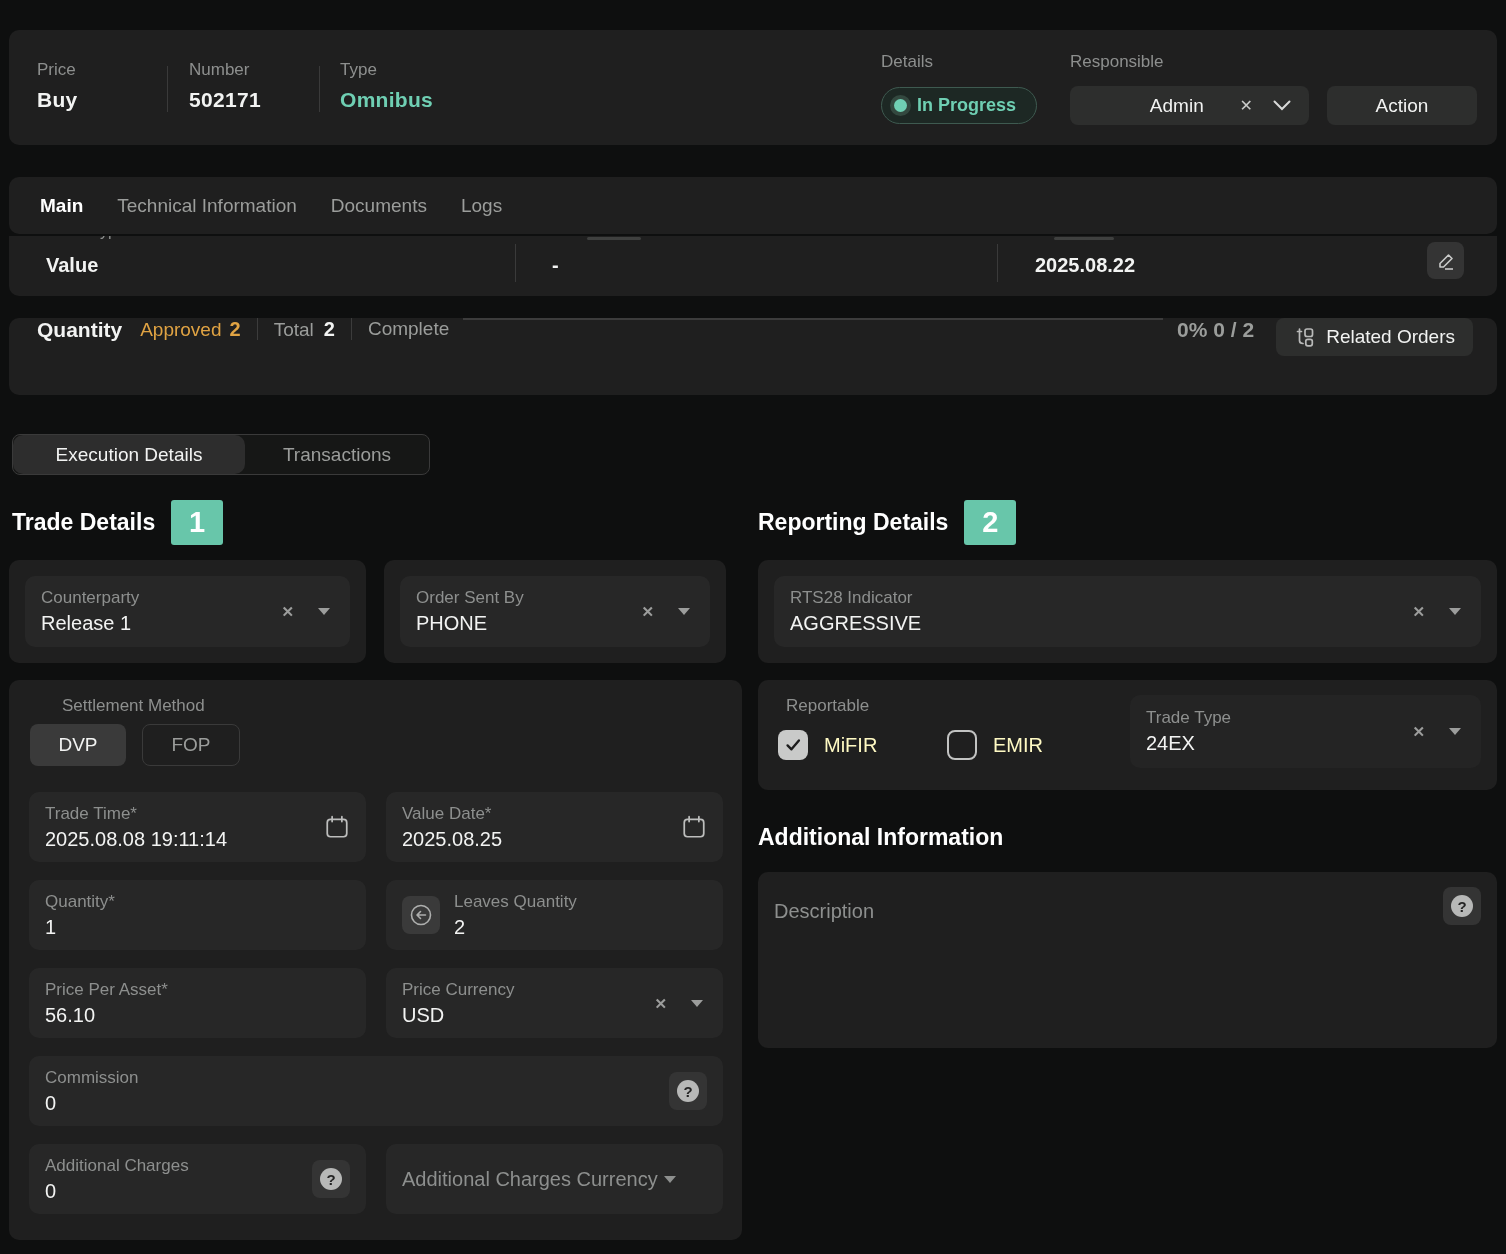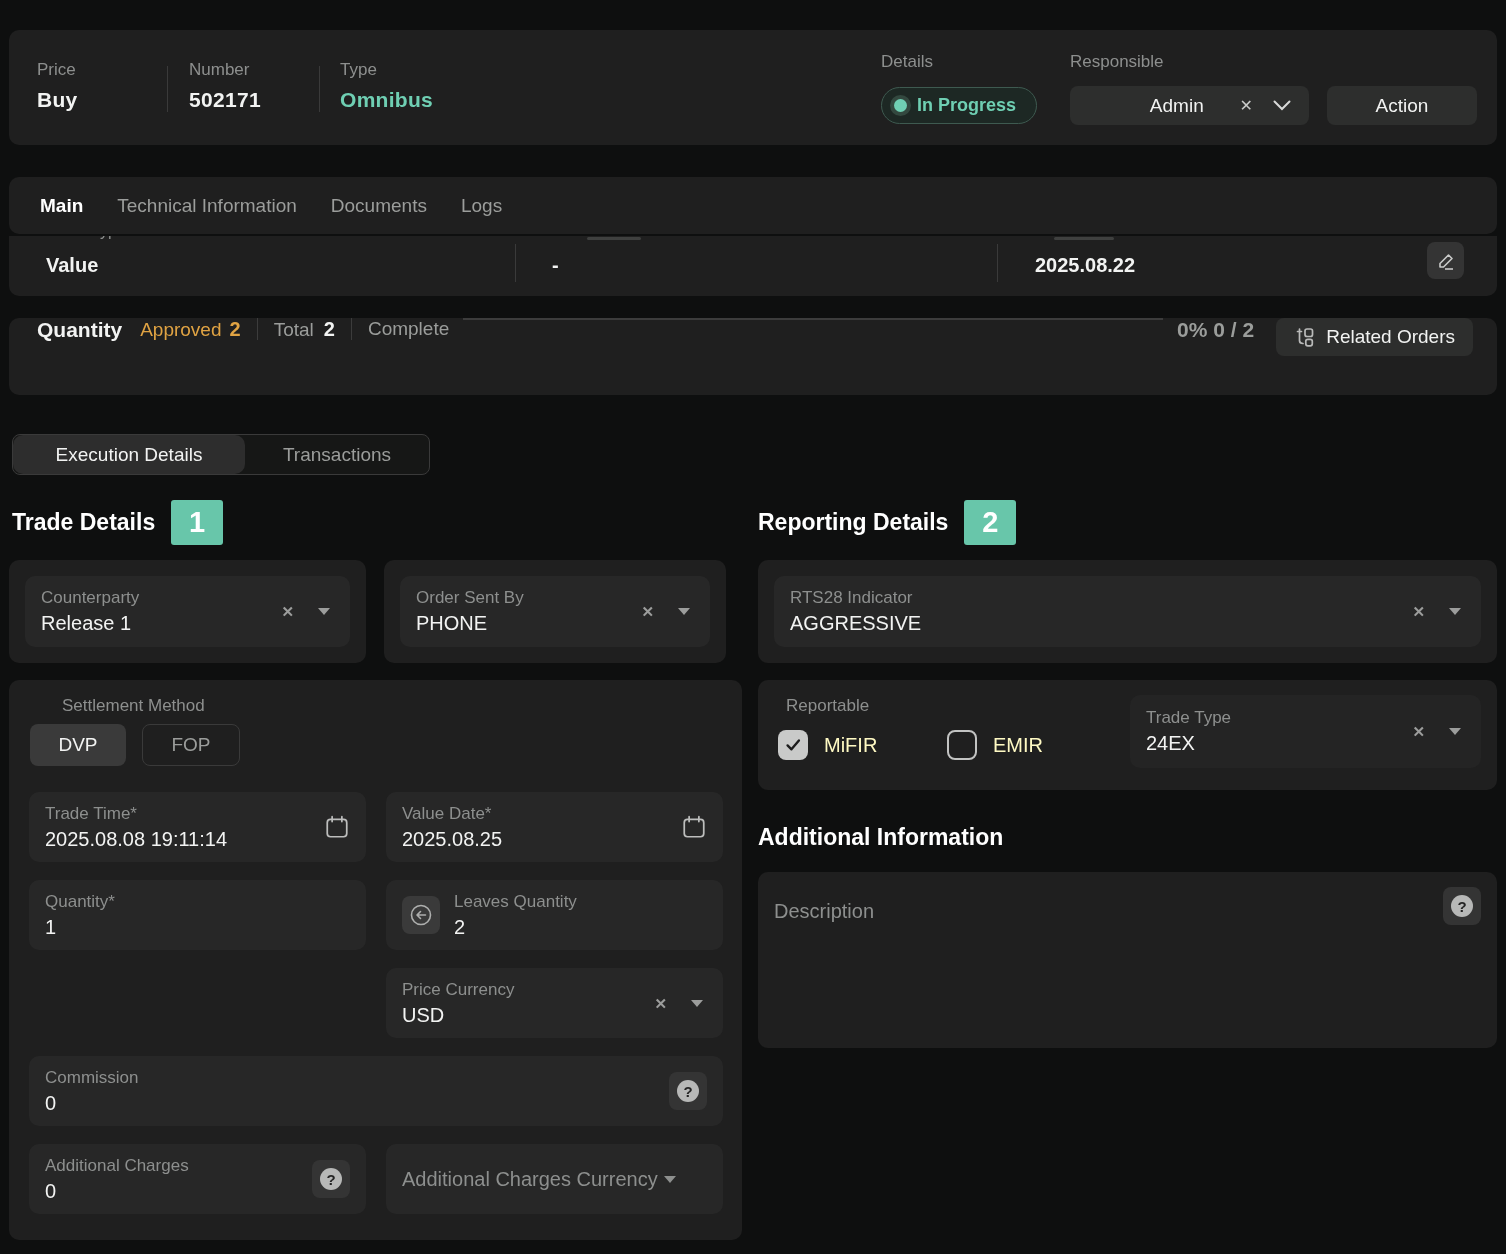--- a/index.html
+++ b/index.html
@@ -279,20 +279,26 @@
           <circle cx="13" cy="13" r="9.5" stroke="#aeafae" stroke-width="1.6" fill="none"></circle>
           <path d="M17.5 13 H9.5 M12.5 9.5 L9 13 L12.5 16.5" stroke="#aeafae" stroke-width="1.6" fill="none" stroke-linecap="round" stroke-linejoin="round"></path>
         </svg>
       </div>
       <div class="col">
         <div class="lbl">Leaves Quantity</div>
         <div class="val">2</div>
       </div>
     </div>
 
+    <div class="field" style="left:20px; top:288px; width:337px; height:70px;">
+      <div class="col">
+        <div class="lbl">Price Per Asset*</div>
+        <div class="val">56.10</div>
+      </div>
+    </div>
     <div class="field" style="left:377px; top:288px; width:337px; height:70px;">
       <div class="col">
         <div class="lbl">Price Currency</div>
         <div class="val">USD</div>
       </div>
       <div class="sel-icons">
         <span class="icon-x">✕</span>
         <span class="caret"></span>
       </div>
     </div>

